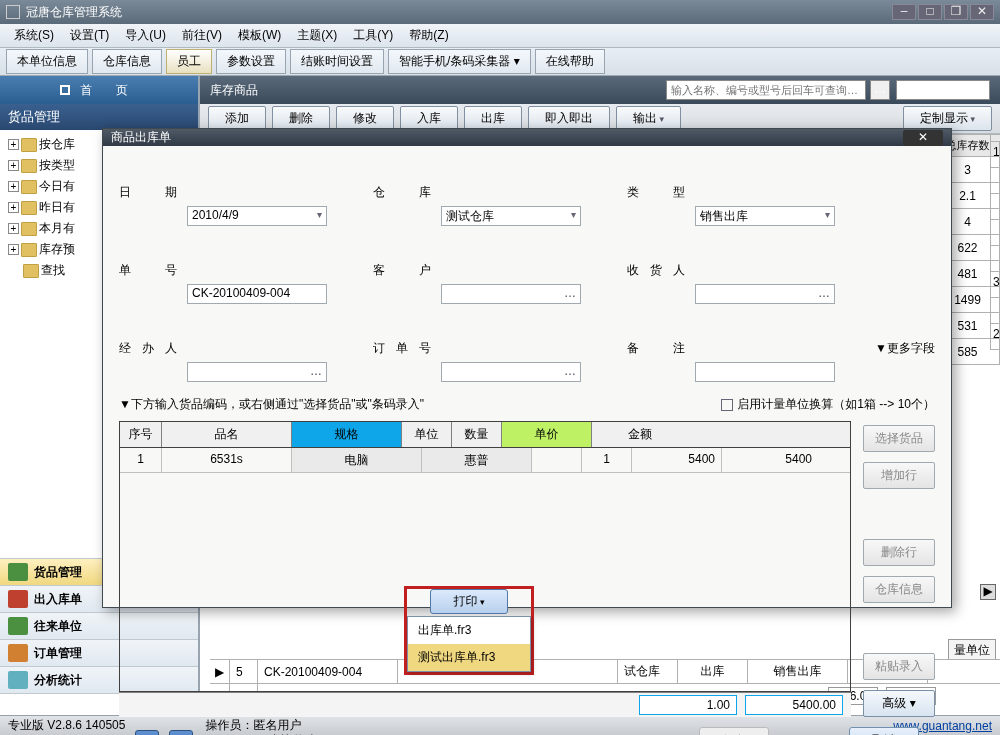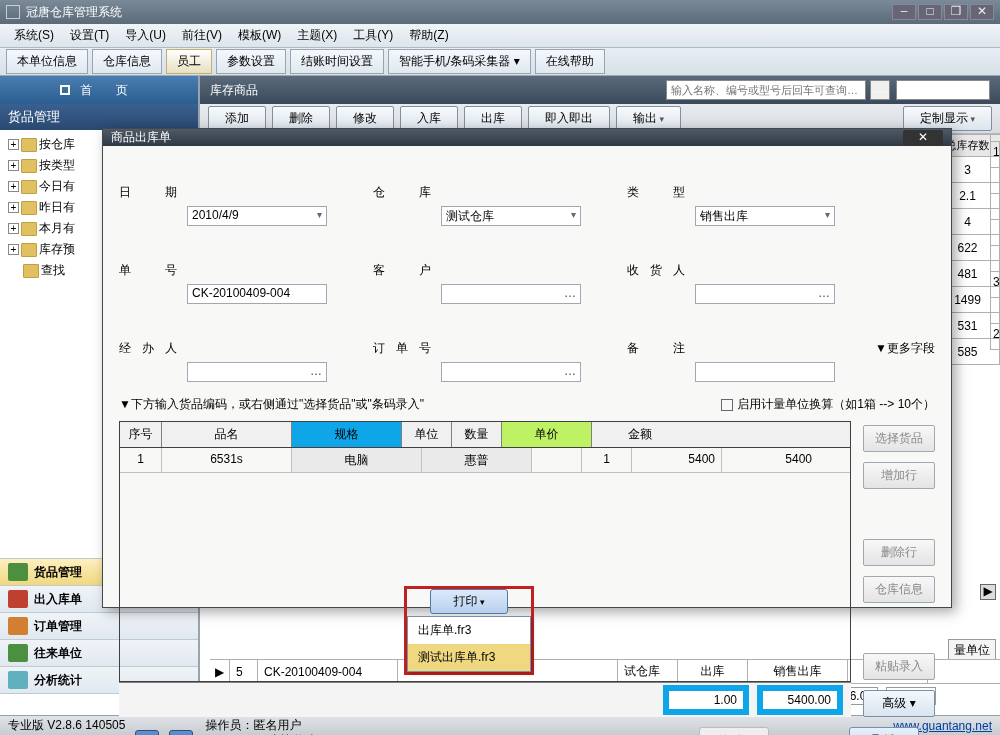--- a/index.html
+++ b/index.html
@@ -112,21 +112,21 @@
 .c-qty { width: 50px; }
 .c-price { width: 90px; }
 .c-amt { width: 96px; }
 
 .side-btns { width: 72px; display: flex; flex-direction: column; gap: 10px; padding-top: 4px; }
 .sbtn { border: 1px solid #a0a8b0; background: linear-gradient(#f8f8f8, #e4e4e4); padding: 4px 0; text-align: center; color: #888; cursor: pointer; border-radius: 2px; }
 .sbtn.adv { color: #000; background: linear-gradient(#f4f8fc, #d8e4f0); border-color: #7a90a8; }
 
 .grid-footer { display: flex; border-top: 1px solid #808080; background: #f4f4f4; }
 .gf-spacer { flex: 1; }
-.gf-val { border: 6px solid #0ea5e9; width: 86px; text-align: right; padding: 2px 6px; margin: 2px 8px 2px 0; background: #fff; }
+.gf-val { border: 1px solid #0ea5e9; width: 98px; text-align: right; padding: 2px 6px; margin: 2px 8px 2px 0; background: #fff; }
 
 .modal-footer { display: flex; align-items: center; padding: 10px 16px 0; gap: 10px; }
 .navbtn { width: 24px; height: 22px; background: linear-gradient(#6090d0, #3a70b0); border: 1px solid #2a5080; color: #fff; text-align: center; line-height: 20px; border-radius: 3px; cursor: pointer; }
 .mf-btn { padding: 4px 22px; border: 1px solid #7090b0; background: linear-gradient(#e8f0fc, #c0d4ec); border-radius: 3px; cursor: pointer; }
 .mf-btn.disabled { color: #999; background: #eee; border-color: #bbb; text-align: right; }
 
 
 .print-area { position: absolute; left: 404px; top: 586px; width: 130px; border: 3px solid #c02020; padding: 0; background: transparent; }
 .print-btn-wrap { display: flex; justify-content: center; margin-bottom: 2px; }
 .print-btn { padding: 3px 22px; border: 1px solid #5078a8; background: linear-gradient(#dceafc, #b8d0ec); border-radius: 3px; cursor: pointer; }
@@ -216,26 +216,26 @@
     <div class="side-modules" id="modules">
         <div class="side-mod active">
           <span class="mi mi-green"></span>
           <span>货品管理</span>
         </div>
         <div class="side-mod">
           <span class="mi mi-red"></span>
           <span>出入库单</span>
         </div>
         <div class="side-mod">
+          <span class="mi mi-green"></span>
+          <span>往来单位</span>
+        </div>
+        <div class="side-mod">
           <span class="mi mi-orange"></span>
           <span>订单管理</span>
-        </div>
-        <div class="side-mod">
-          <span class="mi mi-green"></span>
-          <span>往来单位</span>
         </div>
         <div class="side-mod">
           <span class="mi mi-cyan"></span>
           <span>分析统计</span>
         </div>
       </div>
     <div class="side-footer">
       <span class="grid-icon">
           <div></div>
           <div></div>

